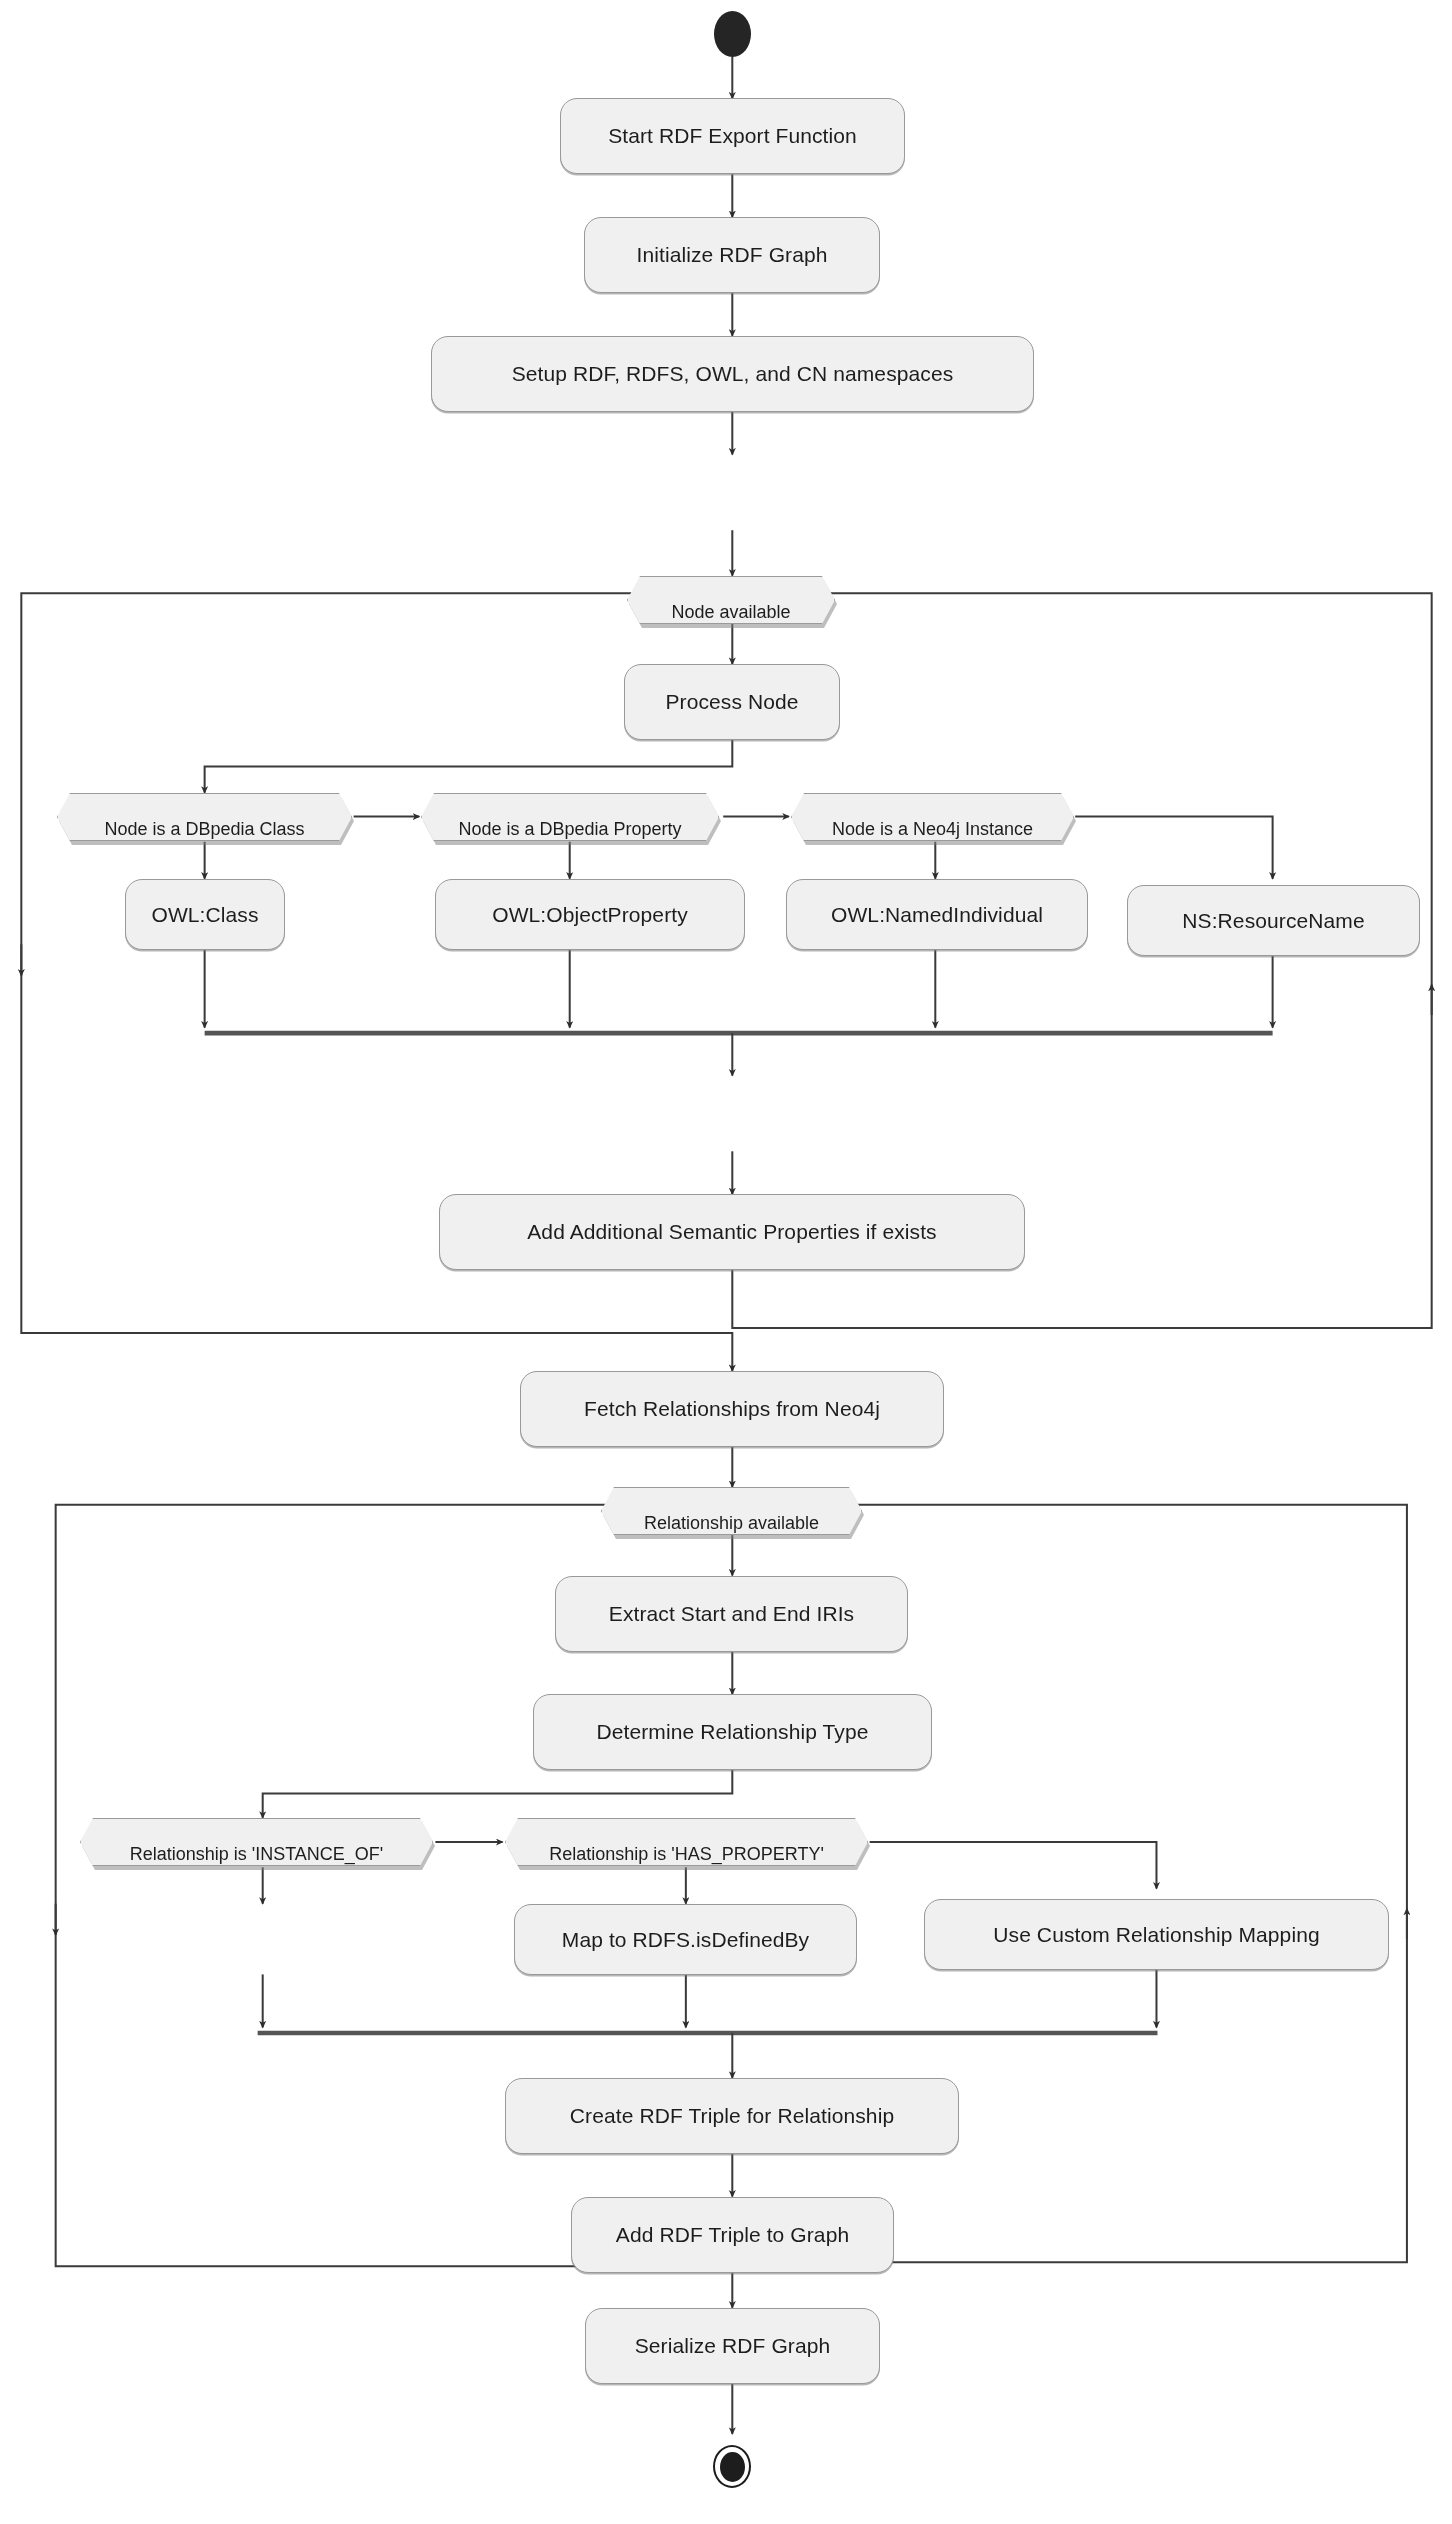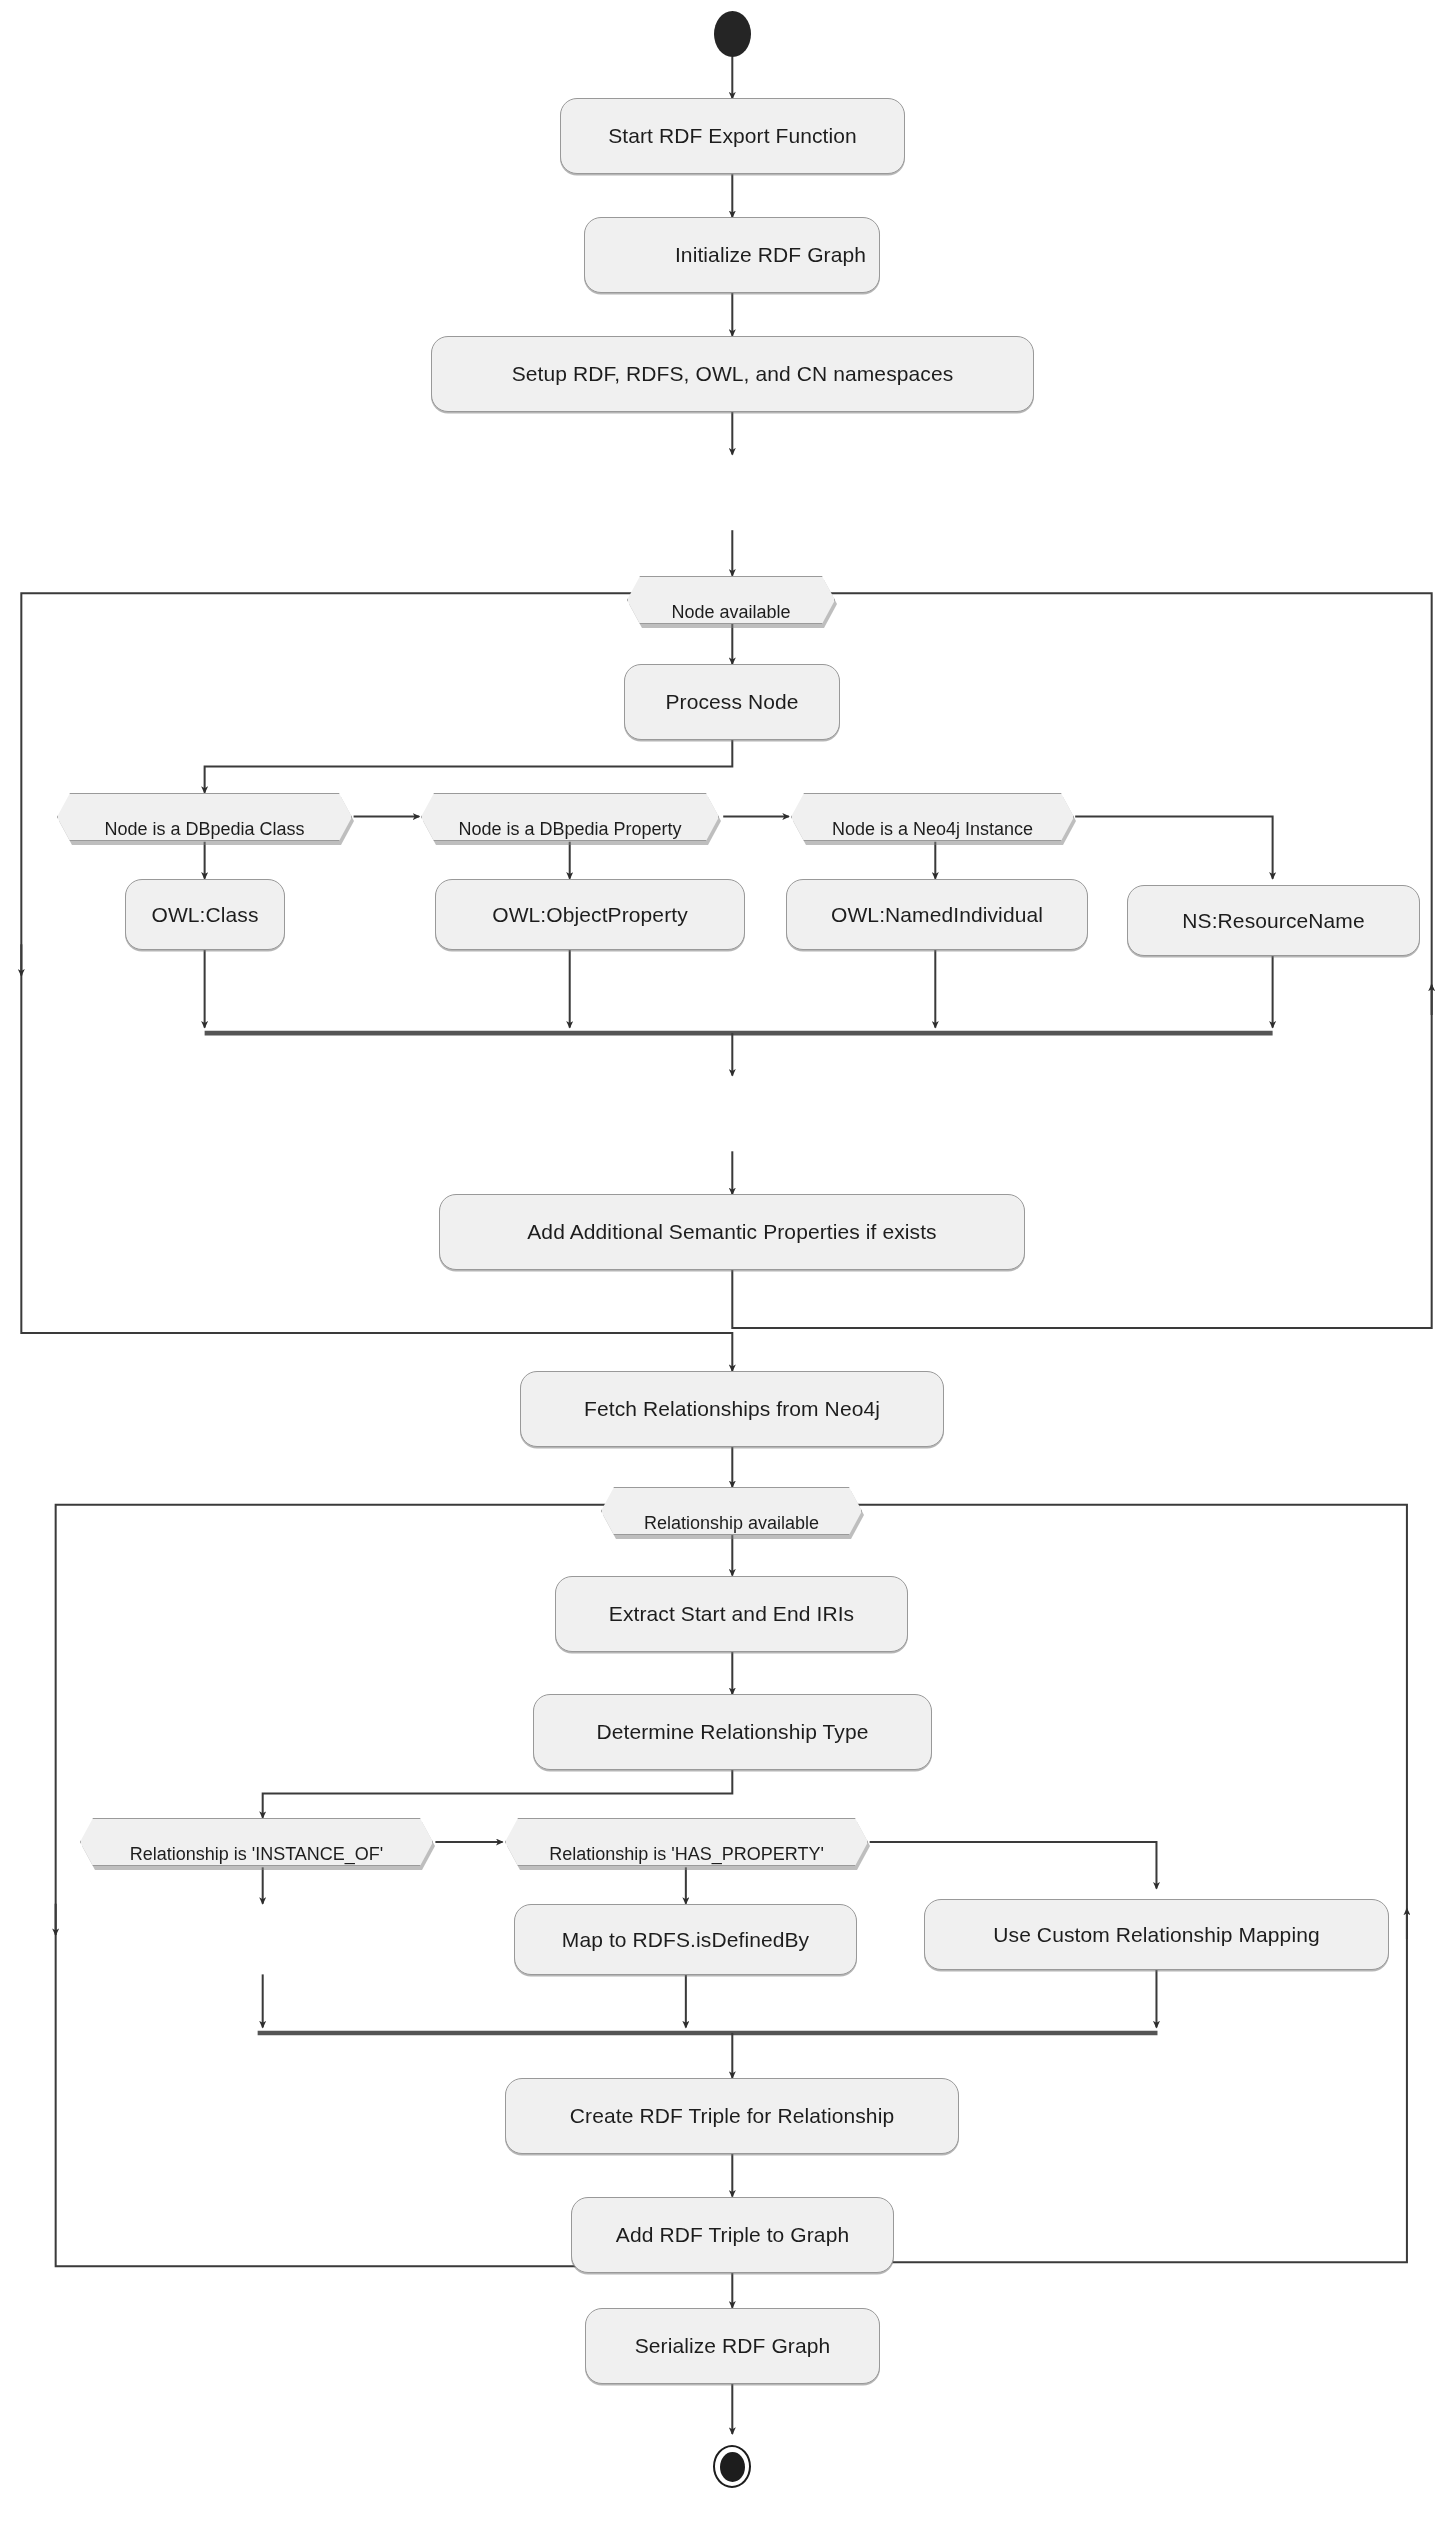--- a/index.html
+++ b/index.html
@@ -36,21 +36,21 @@
     border-radius: 17px;
     box-shadow: 0 1.5px 0 0 rgba(120,120,120,0.55);
     display: flex;
     align-items: center;
     justify-content: center;
     color: #1d1d1d;
     font-size: 21px;
     line-height: 1.1;
     letter-spacing: 0.1px;
     white-space: nowrap;
-    padding: 0 13px;
+    padding: 0 29px;
   }
   
   .dec {
     position: absolute;
     box-sizing: border-box;
     background: #f0f0f0;
     border: 1px solid #9a9a9a;
     display: flex;
     align-items: flex-end;
     justify-content: center;
@@ -180,21 +180,21 @@
   <div class="start-node" style="left:714px; top:11px; width:37px; height:46px;"></div>
 
   <div class="end-node" style="left:713px; top:2445px; width:38px; height:43px;">
     <div class="inner"></div>
   </div>
 
   <div class="act" style="left:560px; top:98px; width:345px; height:76px;">
     <span>Start RDF Export Function</span>
   </div>
 
-  <div class="act" style="left:584px; top:217px; width:296px; height:76px;justify-content:flex-end;">
+  <div class="act" style="left:584px; top:217px; width:296px; height:76px;">
     <span>Initialize RDF Graph</span>
   </div>
 
   <div class="act" style="left:431px; top:336px; width:603px; height:76px;">
     <span>Setup RDF, RDFS, OWL, and CN namespaces</span>
   </div>
 
 
   <div class="dec-shadow" style="left:629px; top:580px; width:208px; height:48px;"></div>
   <div class="dec" style="left:627px; top:576px; width:208px; height:48px;">

